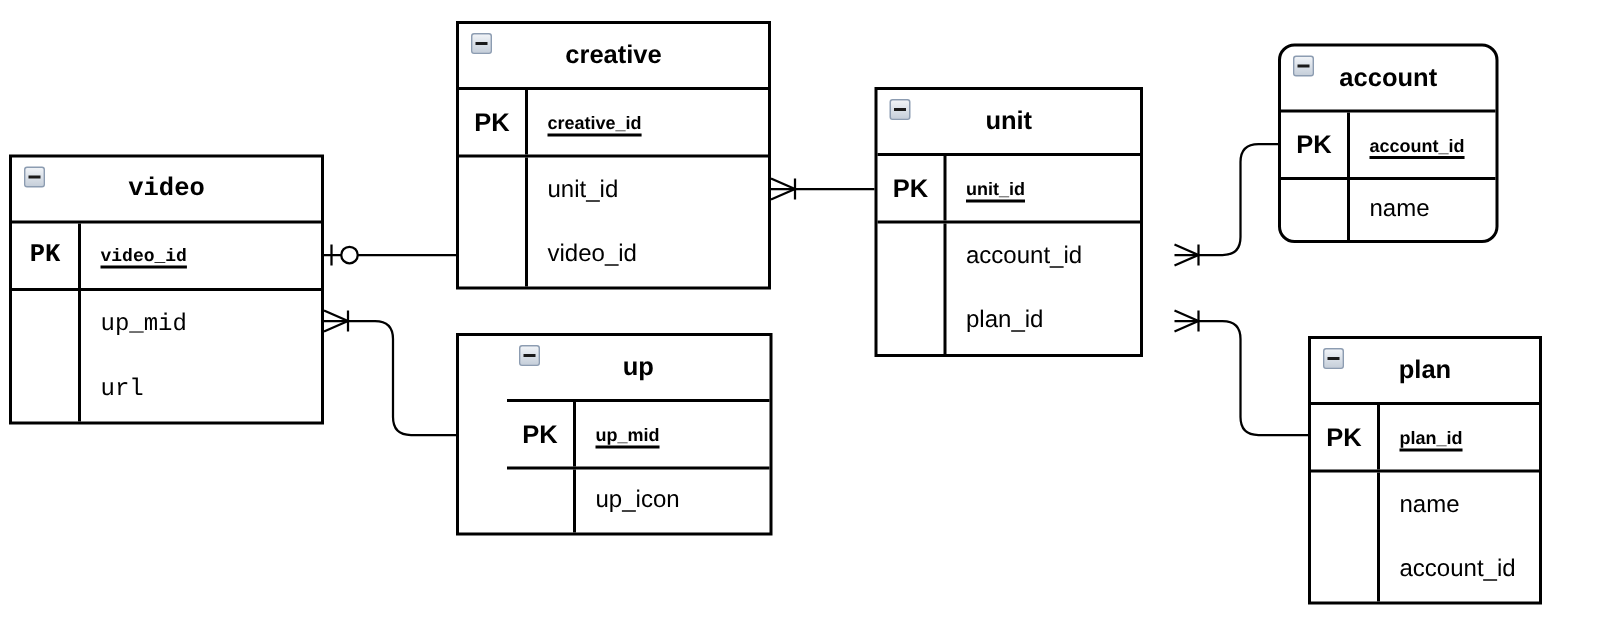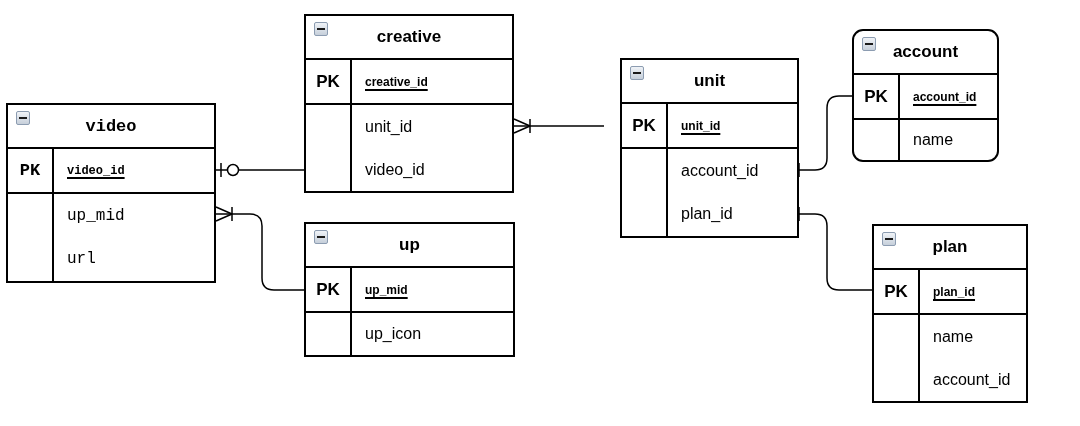--- a/index.html
+++ b/index.html
@@ -196,40 +196,40 @@
     </div>
     <div class="entity-body">
       <div class="body-pk-col"></div>
       <div class="fields">
         <div class="field">unit_id</div>
         <div class="field">video_id</div>
       </div>
     </div>
   </div>
 
-  <div class="entity" style="left:304px; top:222px; width:211px; height:135px;">
+  <div class="entity" style="left:304px; top:222px; width:211px; height:135px;padding-left:32px;">
     <div class="entity-header">
       <span class="collapse-icon">
           <span class="minus-glyph"></span>
         </span>
       <span class="entity-title">up</span>
     </div>
     <div class="pk-row">
       <div class="pk-cell">PK</div>
       <div class="pk-field">up_mid</div>
     </div>
     <div class="entity-body">
       <div class="body-pk-col"></div>
       <div class="fields">
         <div class="field">up_icon</div>
       </div>
     </div>
   </div>
 
-  <div class="entity" style="left:620px; top:58px; width:179px; height:180px;">
+  <div class="entity" style="left:583px; top:58px; width:179px; height:180px;">
     <div class="entity-header">
       <span class="collapse-icon">
           <span class="minus-glyph"></span>
         </span>
       <span class="entity-title">unit</span>
     </div>
     <div class="pk-row">
       <div class="pk-cell">PK</div>
       <div class="pk-field">unit_id</div>
     </div>

